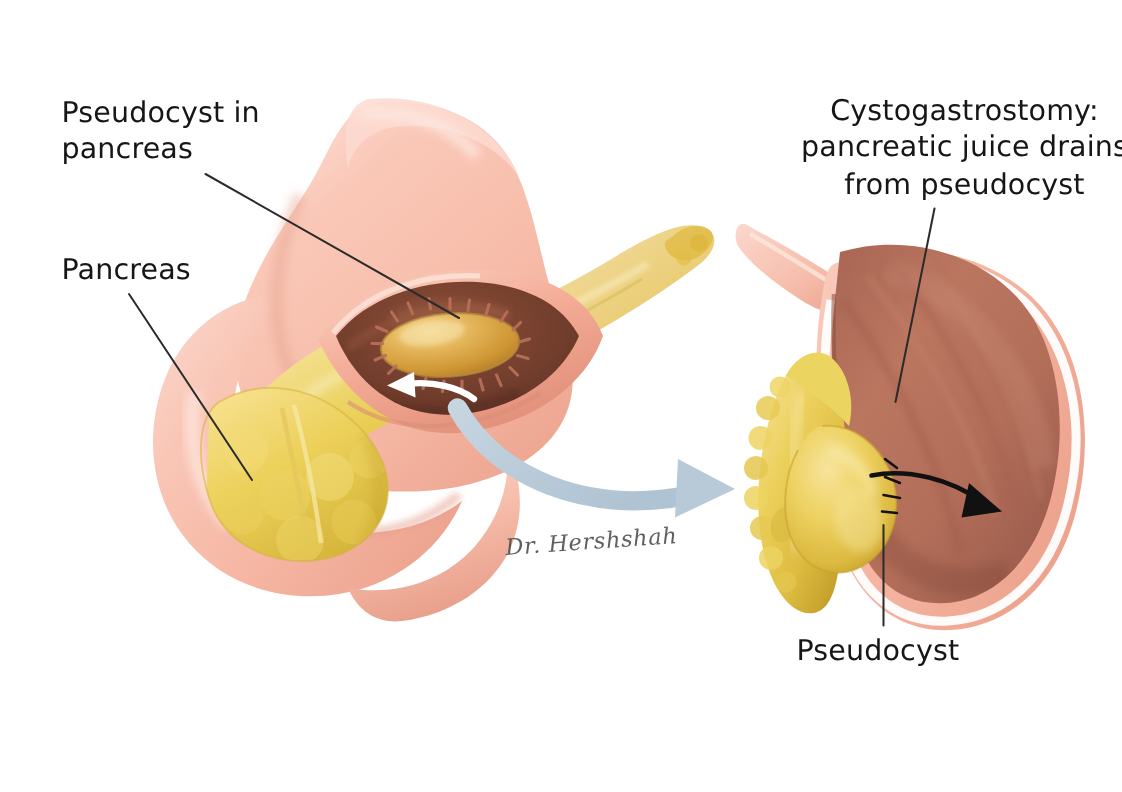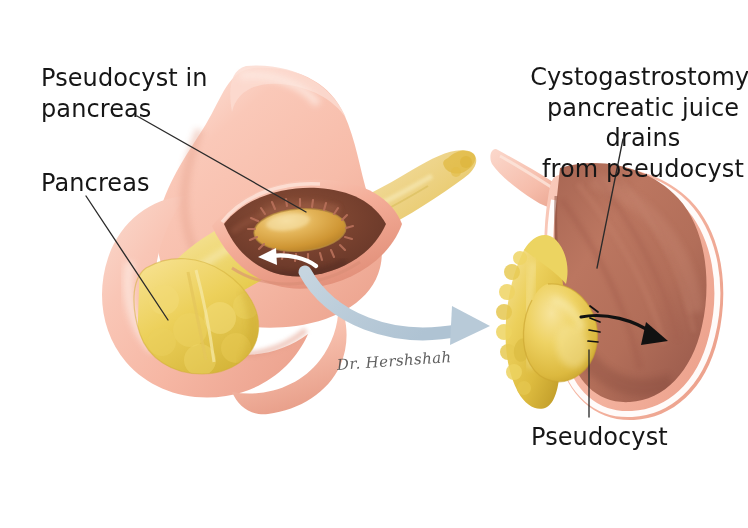--- a/index.html
+++ b/index.html
@@ -7,21 +7,21 @@
   body{
     width:748px;height:528px;overflow:hidden;
     font-family:"DejaVu Sans","Liberation Sans",sans-serif;
     color:#1a1a1a;position:relative;
   }
   .stage{position:relative;width:748px;height:528px;background:#fff;}
   .stage svg{position:absolute;top:0;left:0;}
   .label{
     position:absolute;
     font-family:"DejaVu Sans","Liberation Sans",sans-serif;
-    font-size:24px;line-height:1.28;color:#161616;
+    font-size:19px;line-height:1.28;color:#161616;
     letter-spacing:.1px;white-space:pre-line;
     -webkit-font-smoothing:antialiased;
   }
   #label-pseudocyst-in-pancreas{left:41px;top:63px;text-align:left;}
   #label-pancreas{left:41px;top:168px;text-align:left;}
   #label-cystogastrostomy{left:508px;top:62px;width:234px;text-align:center;margin-left:18px;}
   #label-pseudocyst-right{left:531px;top:422px;text-align:left;}
   .sig{
     position:absolute;left:337px;top:356px;
     font-family:"DejaVu Serif","Liberation Serif",serif;

